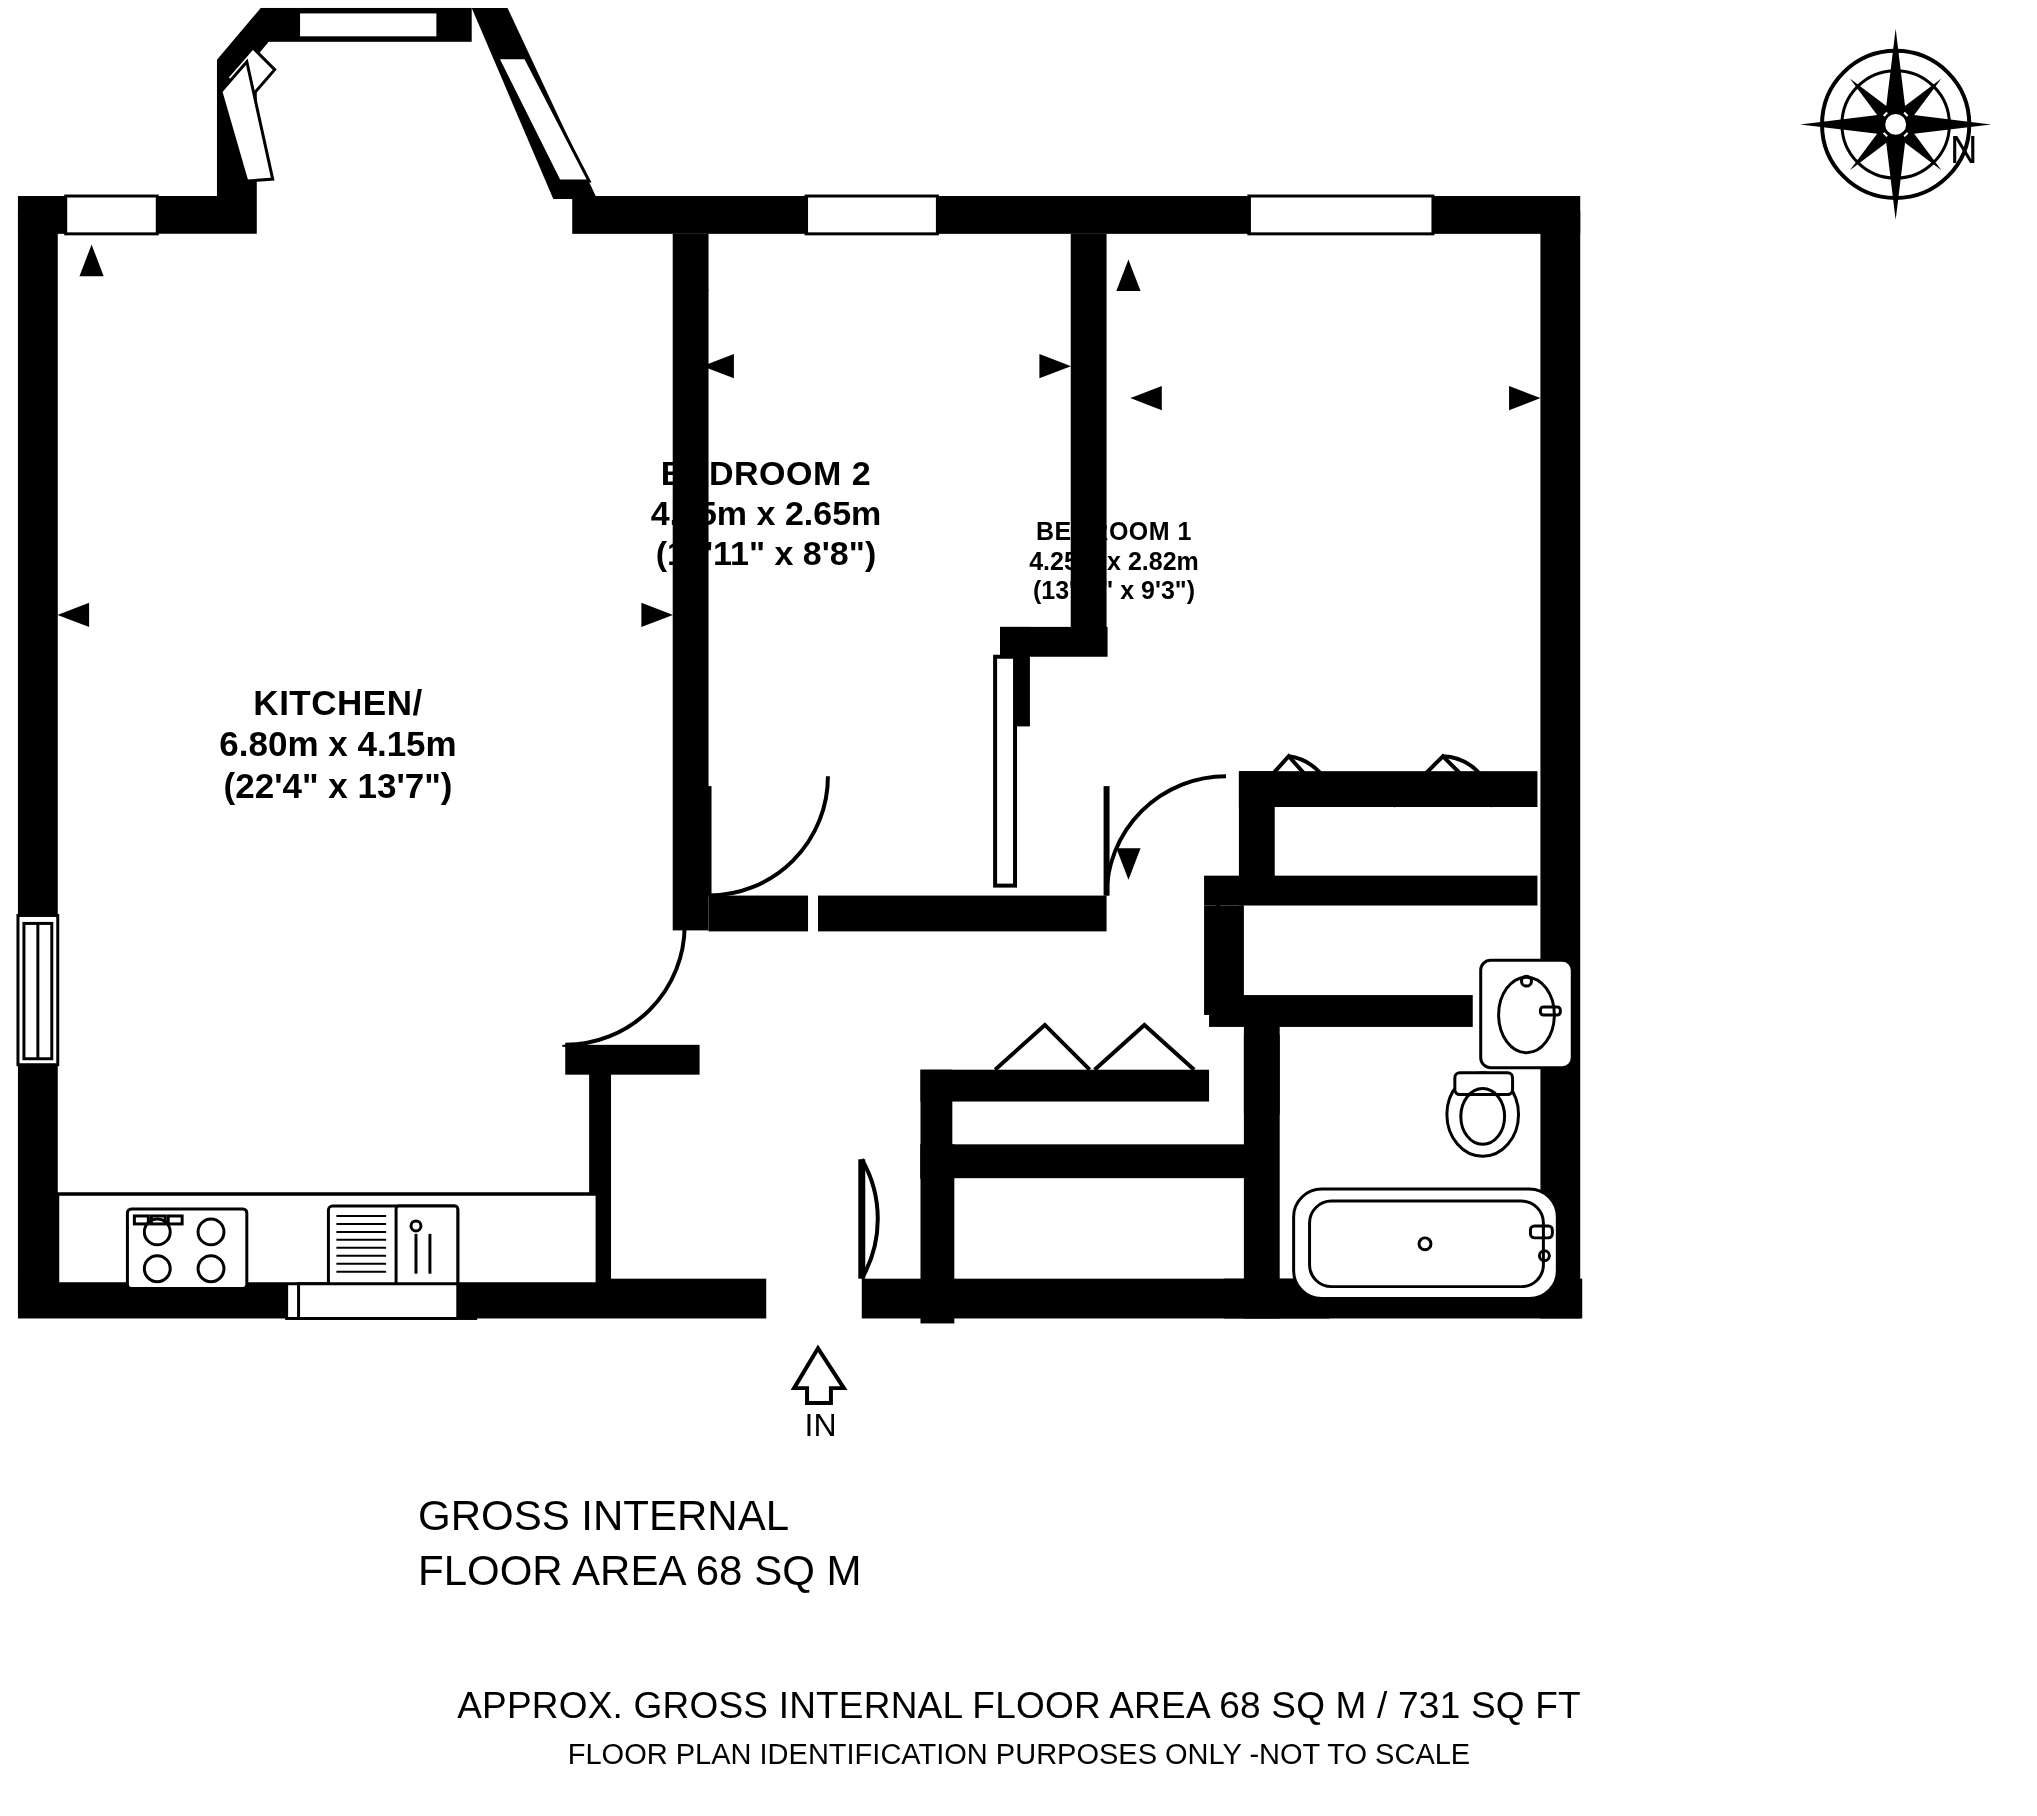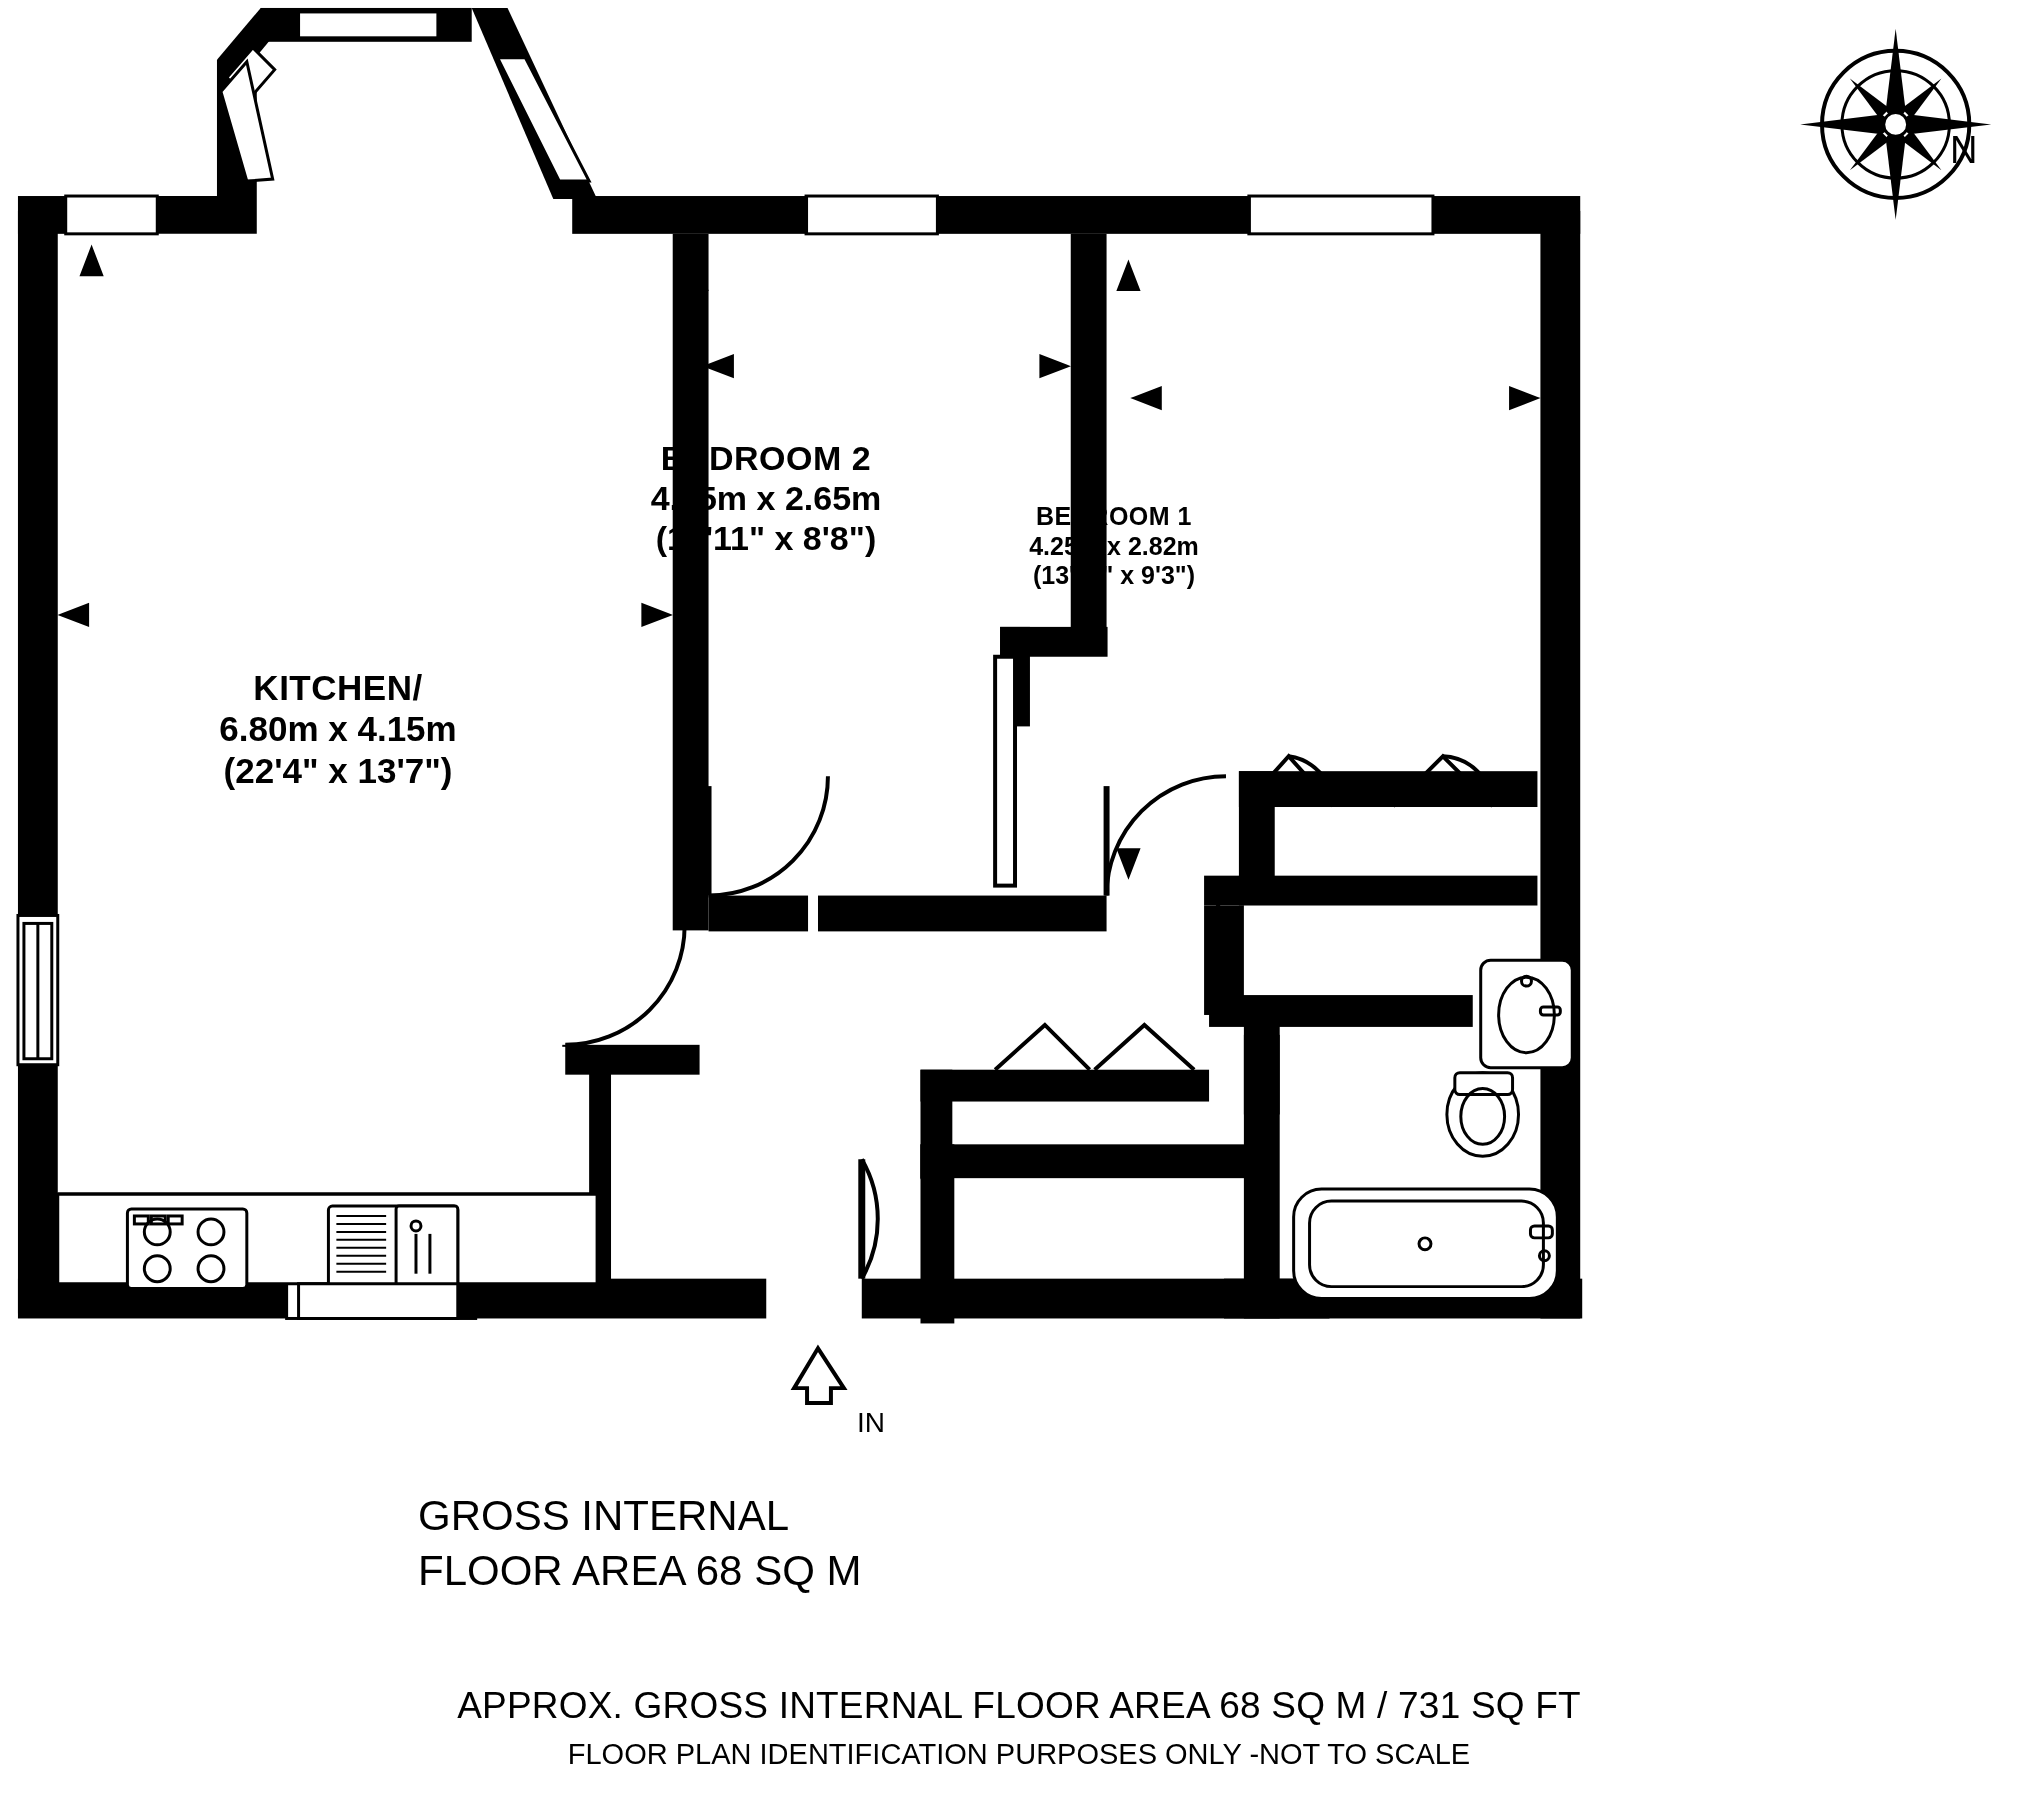--- a/index.html
+++ b/index.html
@@ -31,20 +31,21 @@
   .room-label {
     position: absolute;
     text-align: center;
     font-weight: bold;
     line-height: 1.18;
     white-space: nowrap;
   }
   .room-label .rl-name {
     display: block;
     letter-spacing: 0.5px;
+    margin-top: 15px;
   }
   .room-label .rl-dim {
     display: block;
   }
   #label-kitchen {
     left: 129px;
     top: 667px;
     width: 418px;
     font-size: 35px;
   }
@@ -58,22 +59,22 @@
     left: 905px;
     top: 502px;
     width: 418px;
     font-size: 25px;
   }
   #in-label {
     position: absolute;
     left: 756px;
     top: 1407px;
     width: 129px;
-    text-align: right;
-    font-size: 28px;
+    text-align: center;
+    font-size: 32px;
     font-weight: normal;
   }
   #compass-n {
     position: absolute;
     left: 1950px;
     top: 129px;
     font-size: 38px;
     font-weight: normal;
   }
   #gross-block {

